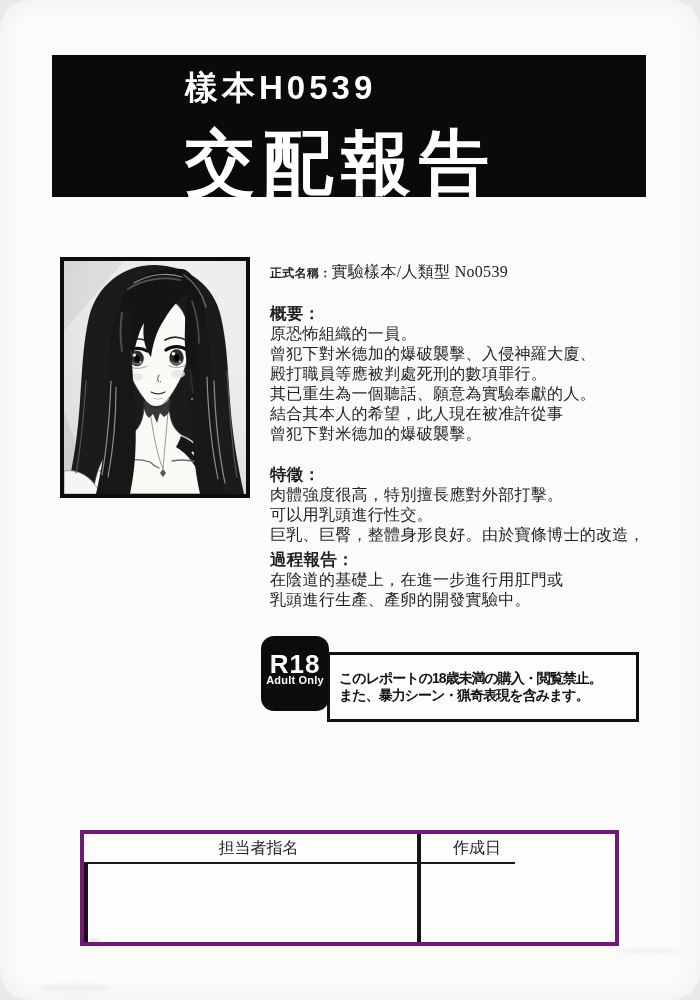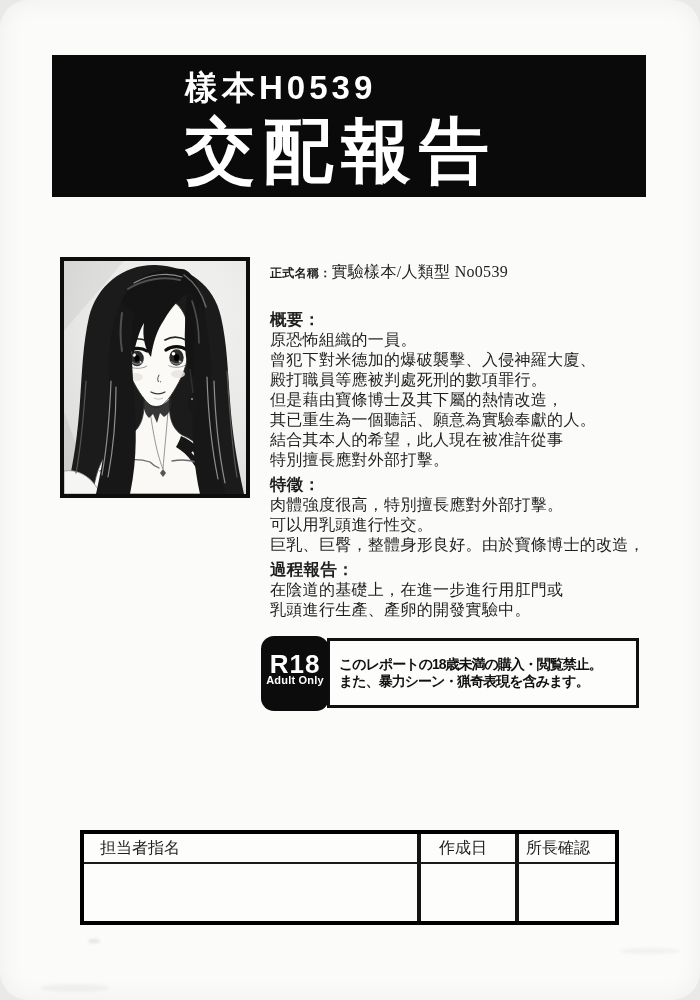--- a/index.html
+++ b/index.html
@@ -10,56 +10,56 @@
     box-shadow:inset 0 0 26px rgba(0,0,0,.055);
     border-radius:28px;
   }
   
   .banner{
     position:absolute;left:52px;top:55px;width:594px;height:142px;
     background:#0a0a0a;box-sizing:border-box;padding-left:133px;
     font-family:"Liberation Sans", sans-serif;color:#ffffff;
   }
   .banner-code{padding-top:16px;font-size:33px;line-height:34px;font-weight:700;letter-spacing:4px;}
-  .banner-title{margin-top:10px;font-size:70px;line-height:72px;font-weight:700;letter-spacing:8px;}
+  .banner-title{margin-top:22px;font-size:70px;line-height:72px;font-weight:700;letter-spacing:8px;}
   
   .portrait{
     position:absolute;left:60px;top:257px;width:190px;height:241px;
     border:4px solid #0d0d0d;box-sizing:border-box;background:#e6e6e4;
   }
   .portrait svg{display:block;width:182px;height:233px;}
   
   .profile{position:absolute;left:270px;top:262px;width:404px;font-size:16px;line-height:20px;letter-spacing:.3px;}
   .profile p{margin:0;white-space:nowrap;}
   .name-line{height:20px;}
   .name-label{font-weight:700;font-size:12px;}
-  .sec-gaiyou{margin-top:28px;}
-  .sec-tokucho{margin-top:5px;}
+  .sec-gaiyou{margin-top:22px;}
+  .sec-tokucho{margin-top:21px;}
   .sec-report{margin-top:5px;}
   .sec-h{font-weight:700;font-size:16.5px;}
   
   .r18{position:absolute;left:261px;top:636px;width:378px;height:75px;font-family:"Liberation Sans", sans-serif;}
   .r18-notice{
-    position:absolute;left:66px;top:2px;width:312px;height:70px;
+    position:absolute;left:66px;top:16px;width:312px;height:70px;
     border:3px solid #101010;box-sizing:border-box;background:#fdfdfc;
     display:flex;flex-direction:column;justify-content:center;
     padding-left:9px;
   }
   .r18-notice p{margin:0;font-size:14px;line-height:17px;font-weight:700;letter-spacing:-1px;color:#111;white-space:nowrap;}
   .r18-badge{
     position:absolute;left:0;top:0;width:68px;height:75px;
     background:#0c0c0c;border-radius:13px;color:#fff;text-align:center;
   }
   .r18-badge-title{padding-top:17px;font-size:26px;line-height:22px;font-weight:700;letter-spacing:1px;}
   .r18-badge-sub{font-size:11px;line-height:11px;font-weight:700;letter-spacing:.2px;}
   
   .sign-table{
-    position:absolute;left:80px;top:830px;width:539px;height:95px;
-    border:4px solid #000000;box-sizing:border-box;background:#fdfdfc;
-    display:grid;grid-template-columns:333px 98px 100px;grid-template-rows:30px 1fr;
+    position:absolute;left:80px;top:830px;width:539px;height:116px;
+    border:4px solid #701a75;box-sizing:border-box;background:#fdfdfc;
+    display:grid;grid-template-columns:333px 98px 100px;grid-template-rows:30px 1fr;text-align:center;
   }
   .st-cell{box-sizing:border-box;}
   .st-colsep{border-left:4px solid #141414;}
   .st-head{border-bottom:2px solid #1a1a1a;font-size:16px;line-height:28px;}
   .st-h1{padding-left:16px;}
   .st-h2{padding-left:18px;}
   .st-h3{padding-left:7px;}
   
   .smudge{position:absolute;background:rgba(60,60,60,.12);border-radius:50%;filter:blur(1.5px);}
   .smudge-a{left:88px;top:939px;width:12px;height:4px;}
@@ -161,24 +161,23 @@
   </div>
 
   <div class="profile">
     <p class="name-line"><span class="name-label">正式名稱：</span><span>實驗樣本/人類型 No0539</span></p>
 
     <div class="sec sec-gaiyou">
       <p class="sec-h">概要：</p>
       <p>原恐怖組織的一員。</p>
       <p>曾犯下對米德加的爆破襲擊、入侵神羅大廈、</p>
       <p>殿打職員等應被判處死刑的數項罪行。</p>
-      <p>但是藉由寶條博士及其下屬的熱情改造，</p>
       <p>其已重生為一個聽話、願意為實驗奉獻的人。</p>
       <p>結合其本人的希望，此人現在被准許從事</p>
-      <p>特別擅長應對外部打擊。</p>
+      <p>曾犯下對米德加的爆破襲擊。</p>
     </div>
 
     <div class="sec sec-tokucho">
       <p class="sec-h">特徵：</p>
       <p>肉體強度很高，特別擅長應對外部打擊。</p>
       <p>可以用乳頭進行性交。</p>
       <p>巨乳、巨臀，整體身形良好。由於寶條博士的改造，</p>
     </div>
 
     <div class="sec sec-report">
@@ -195,21 +194,20 @@
     </div>
     <div class="r18-badge">
       <div class="r18-badge-title">R18</div>
       <div class="r18-badge-sub">Adult Only</div>
     </div>
   </div>
 
   <div class="sign-table">
     <div class="st-cell st-head st-h1">担当者指名</div>
     <div class="st-cell st-head st-colsep st-h2">作成日</div>
-    <div class="st-cell st-head st-colsep st-h3">所長確認</div>
     <div class="st-cell"></div>
     <div class="st-cell st-colsep"></div>
     <div class="st-cell st-colsep"></div>
   </div>
 
   <div class="smudge smudge-a"></div>
   <div class="smudge smudge-b"></div>
   <div class="smudge smudge-c"></div>
 
 </div>

